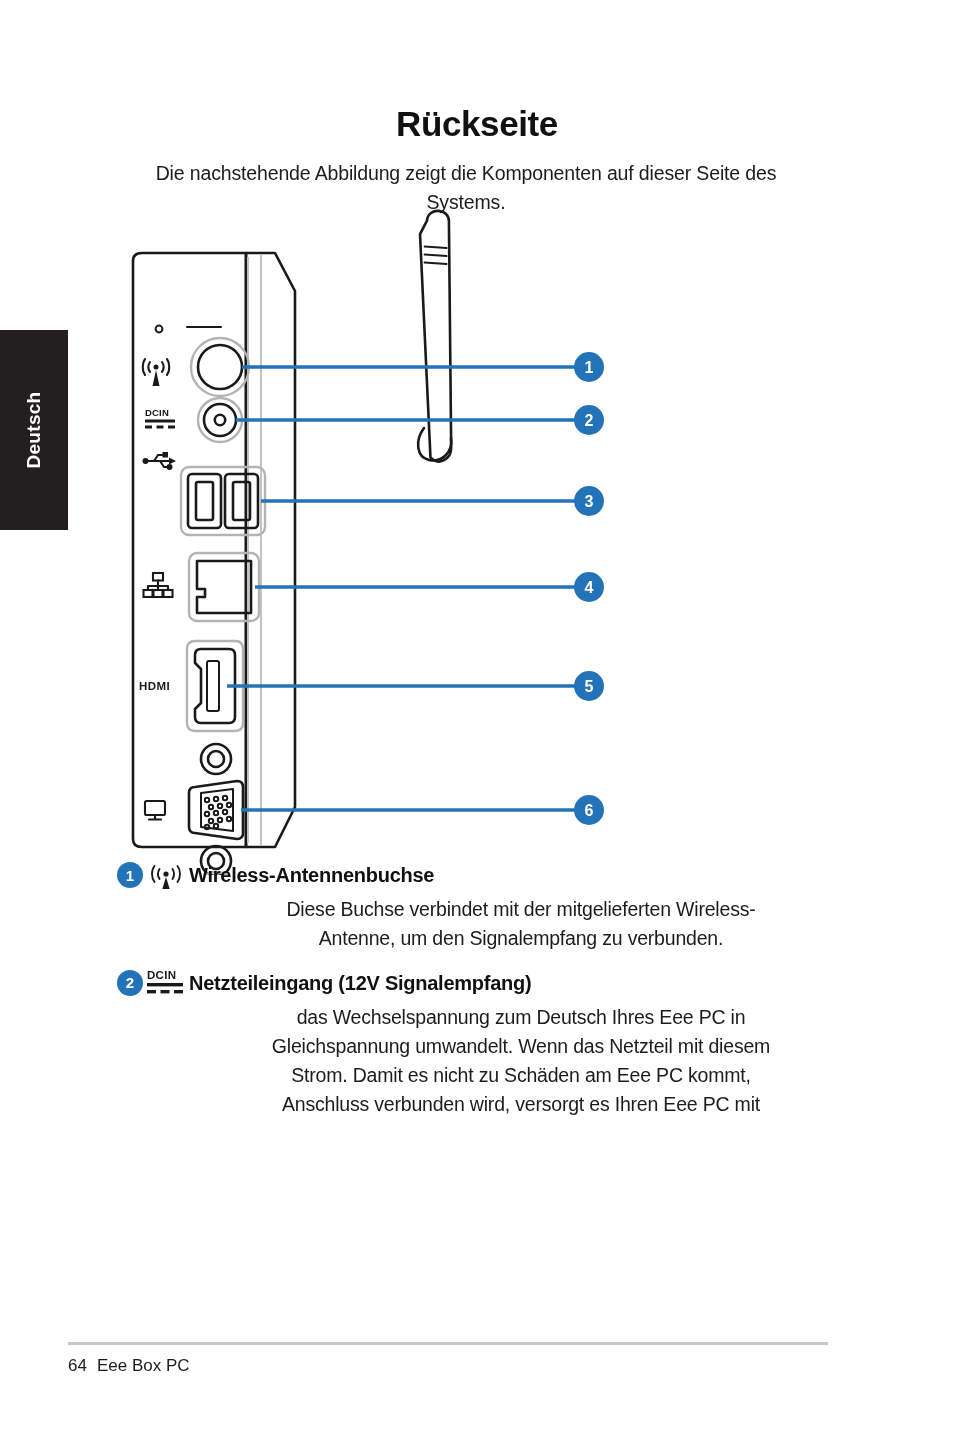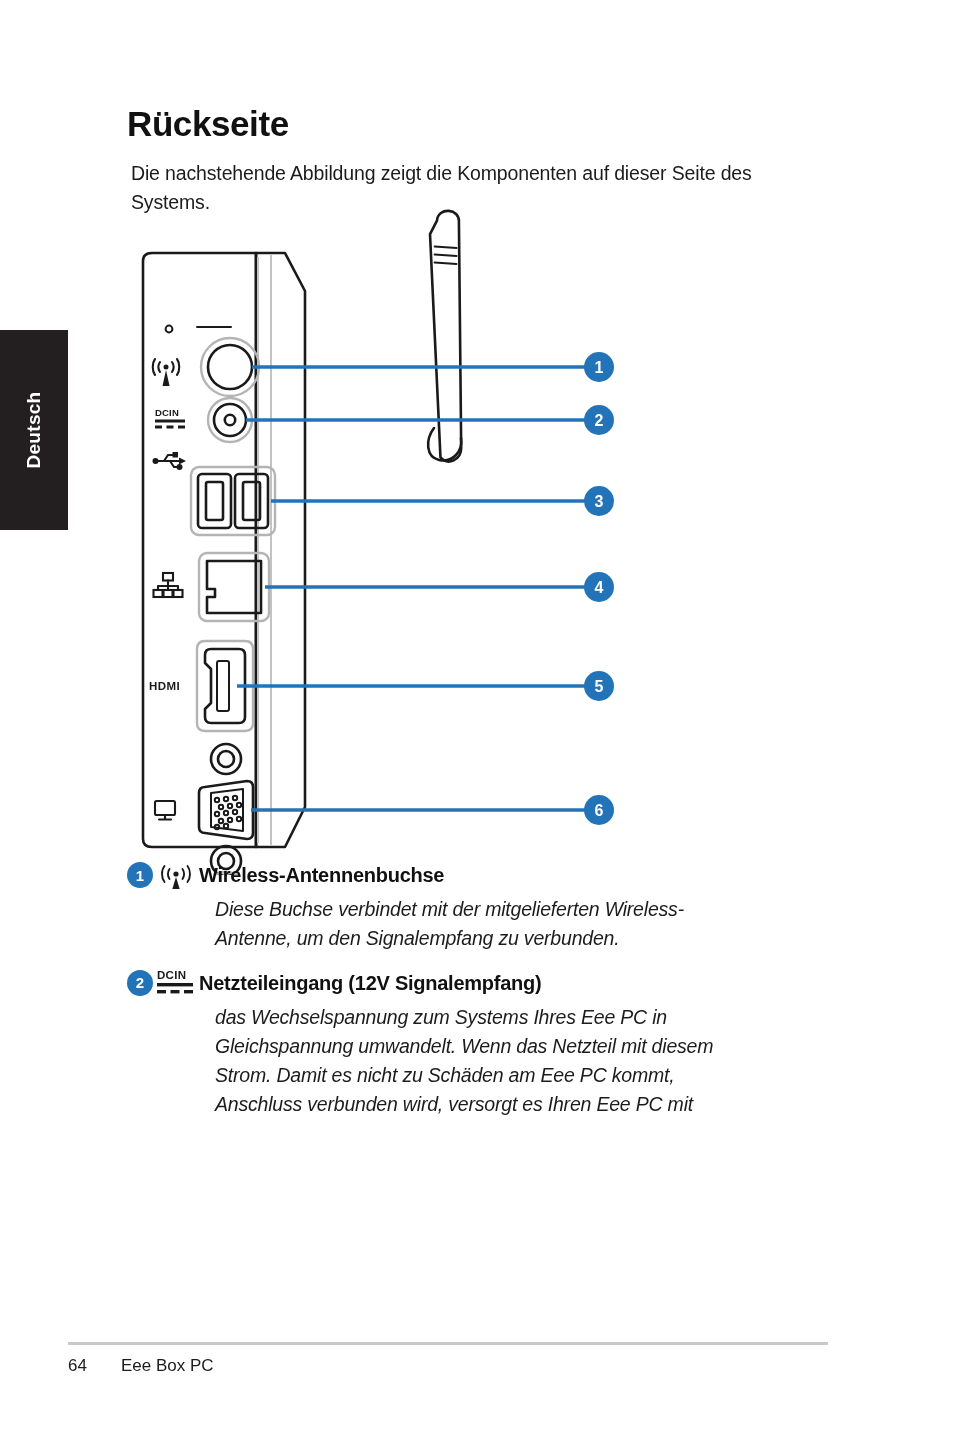--- a/index.html
+++ b/index.html
@@ -30,22 +30,22 @@
     white-space: nowrap;
     color: #ffffff;
     font-size: 19px;
     font-weight: bold;
     letter-spacing: .3px;
   }
 
   
   .page {
     position: absolute;
-    left: 127px; top: 0;
-    width: 720px; height: 1152px;
+    left: 117px; top: 0;
+    width: 720px; height: 1152px; text-align: center;
   }
 
   h1.page-title {
     margin: 0;
     padding-top: 106px;
     font-size: 35px;
     font-weight: bold;
     letter-spacing: -0.4px;
     color: #111111;
     line-height: 1.05;
@@ -107,41 +107,41 @@
     white-space: nowrap;
   }
   .legend-body {
     margin: 5px 0 0 88px;
     font-size: 19.5px;
     line-height: 1.50;
     color: #1c1c1c;
     letter-spacing: -0.2px;
     max-width: 645px;
   }
-  .legend-body .ln { display: block; white-space: nowrap; font-style: italic; }
+  .legend-body .ln { display: block; white-space: nowrap; }
 
   
   .footer {
     position: absolute;
     left: 68px; bottom: 0;
     width: 886px; height: 110px;
   }
   .footer-rule {
     position: absolute;
     left: 0; top: 14px;
     width: 760px; height: 3px;
     background: #c9c9c9;
   }
   .footer-text {
     position: absolute;
     left: 0; top: 28px;
     font-size: 17px;
     color: #1c1c1c;
     display: flex;
-    gap: 34px;
+    gap: 10px;
     align-items: center;
   }
   .footer-page { }
   .footer-name { }
 </style>
 </head>
 <body>
 
 <div class="lang-tab">
   <span class="lang-label">Deutsch</span>
@@ -380,21 +380,21 @@
             <text x="0" y="10" font-family="Liberation Sans, sans-serif" font-size="11.5" font-weight="bold" fill="#1a1a1a" letter-spacing="0.3">DCIN</text>
             <rect x="0" y="14" width="36" height="3.4" fill="#1a1a1a"></rect>
             <rect x="0" y="21" width="9" height="3.4" fill="#1a1a1a"></rect>
             <rect x="13.5" y="21" width="9" height="3.4" fill="#1a1a1a"></rect>
             <rect x="27" y="21" width="9" height="3.4" fill="#1a1a1a"></rect>
           </svg>
         </span>
         <span class="legend-title">Netzteileingang (12V Signalempfang)</span>
       </div>
       <div class="legend-body">
-        <span class="ln">das Wechselspannung zum Systems Ihres Eee PC in</span>
+        <span class="ln">das Wechselspannung zum Deutsch Ihres Eee PC in</span>
         <span class="ln">Gleichspannung umwandelt. Wenn das Netzteil mit diesem</span>
         <span class="ln">Strom. Damit es nicht zu Schäden am Eee PC kommt,</span>
         <span class="ln">Anschluss verbunden wird, versorgt es Ihren Eee PC mit</span>
       </div>
     </div>
 
   </div>
 </div>
 
 <div class="footer">

